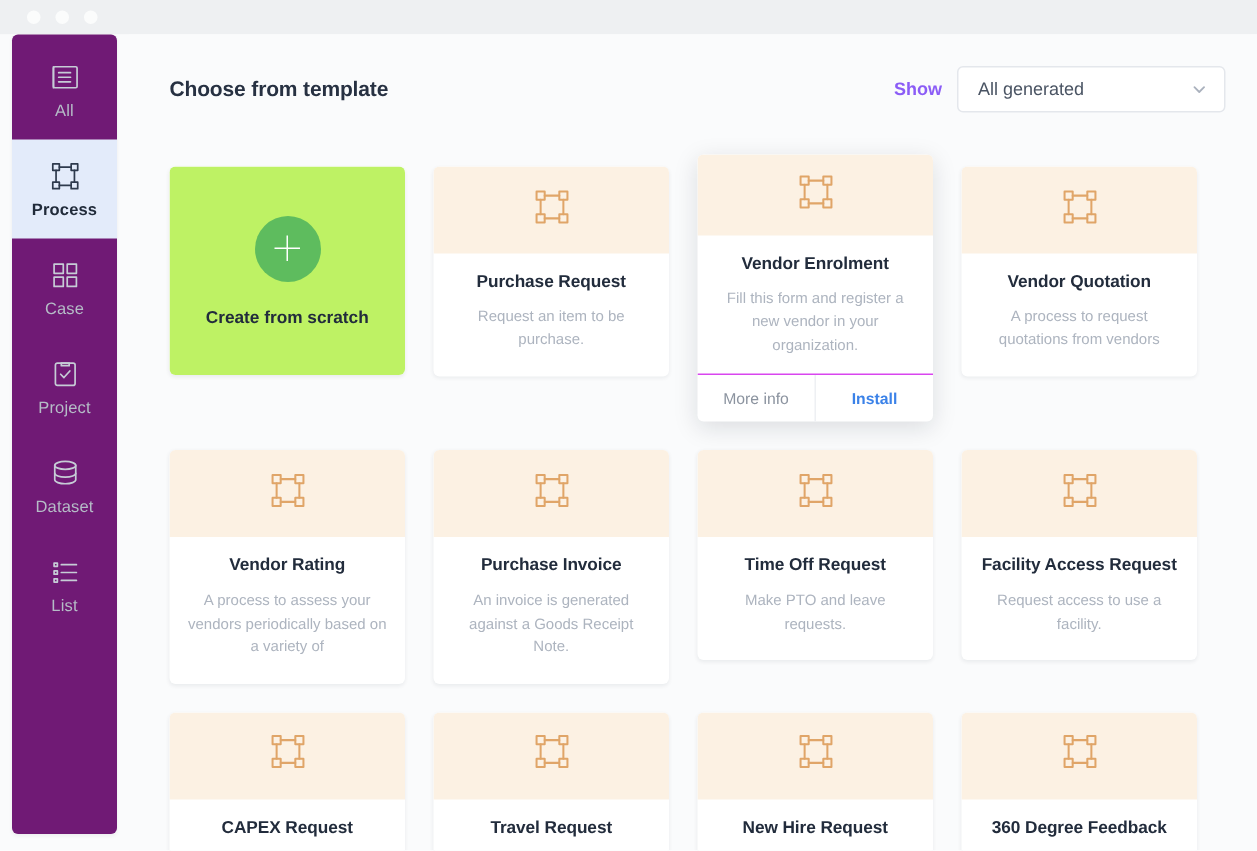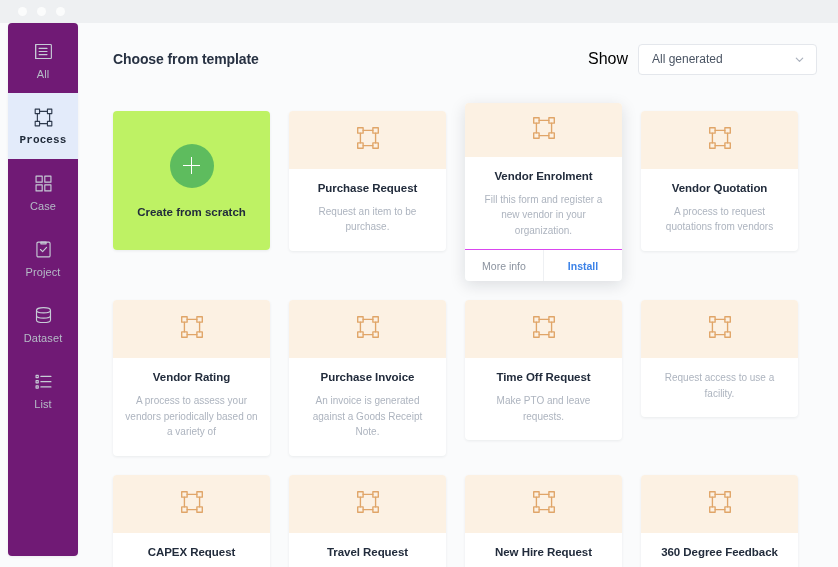--- a/index.html
+++ b/index.html
@@ -64,21 +64,21 @@
     height: 66px;
     display: flex;
     flex-direction: column;
     align-items: center;
     justify-content: center;
     gap: 6px;
     cursor: pointer;
     background: transparent;
     position: relative;
   }
-  .nav-item.active { background: #e3ebfa; font-family: Liberation Mono, monospace; }
+  .nav-item.active { background: #e3ebfa; }
 
   .nav-icon {
     width: 22px; height: 22px;
     display: flex;
     align-items: center;
     justify-content: center;
     color: #c6ccd6;
   }
   .nav-item.active .nav-icon { color: #2e3a4d; }
 
@@ -119,22 +119,23 @@
     color: #273142;
     letter-spacing: -0.1px;
   }
 
   .filter-group {
     display: flex;
     align-items: center;
     gap: 10px;
   }
   .filter-label {
-    font-size: 16px;
-    color: #000000;
+    font-size: 12px;
+    color: #8b5cf6;
+    font-weight: bold;
   }
   .select-box {
     width: 179px;
     height: 31px;
     background: #ffffff;
     border: 1px solid #e4e7ec;
     border-radius: 4px;
     display: flex;
     align-items: center;
     justify-content: space-between;
@@ -498,20 +499,21 @@
                     <rect x="16.5" y="2.5" width="5" height="5"></rect>
                     <rect x="2.5" y="16.5" width="5" height="5"></rect>
                     <rect x="16.5" y="16.5" width="5" height="5"></rect>
                     <line x1="7.5" y1="5" x2="16.5" y2="5"></line>
                     <line x1="7.5" y1="19" x2="16.5" y2="19"></line>
                     <line x1="5" y1="7.5" x2="5" y2="16.5"></line>
                     <line x1="19" y1="7.5" x2="19" y2="16.5"></line>
                   </svg></span>
               </div>
               <div class="card-body">
+                <div class="card-title">Facility Access Request</div>
                 <div class="card-desc">Request access to use a facility.</div>
               </div>
             </div>
           </div>
           <div class="grid-row">
             <div class="card">
               <div class="card-banner">
                 <span class="flow-icon"><svg viewBox="0 0 24 24" width="26" height="26" fill="none" stroke="currentColor" stroke-width="1.25" stroke-linecap="round" stroke-linejoin="round">
                     <rect x="2.5" y="2.5" width="5" height="5"></rect>
                     <rect x="16.5" y="2.5" width="5" height="5"></rect>

